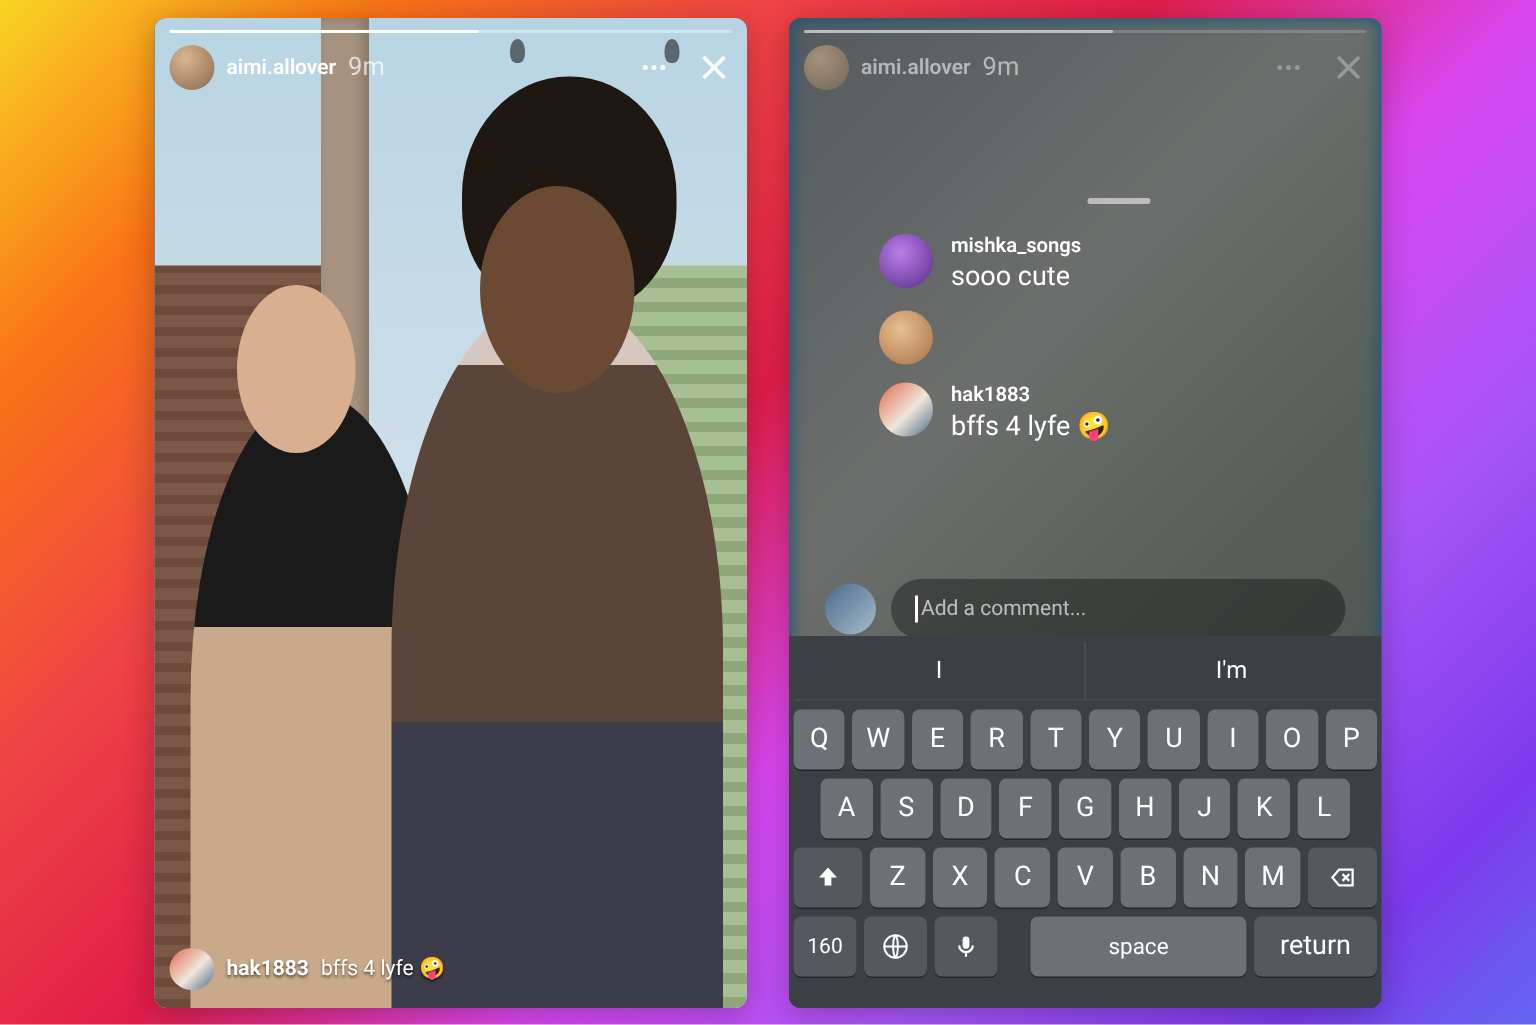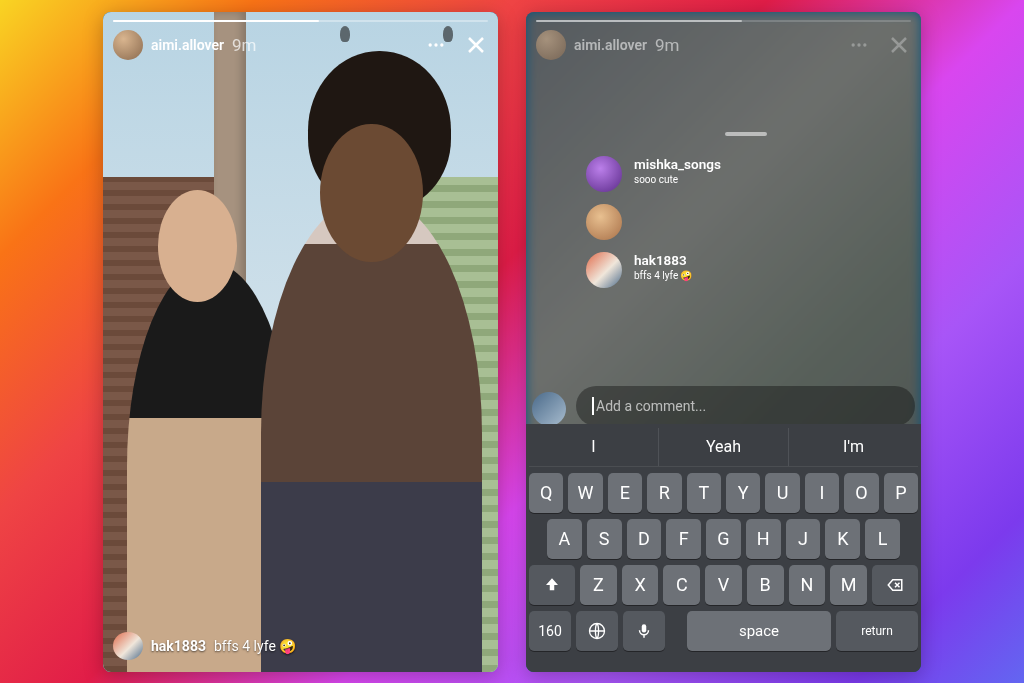--- a/index.html
+++ b/index.html
@@ -38,43 +38,43 @@
   .cb-user{font-weight:700;}
   
   .blur-bg{position:absolute;inset:0;background:linear-gradient(135deg,#6b7278 0%,#8a8d8a 35%,#6f7a72 60%,#5a5e60 100%);filter:blur(6px);}
   .dim-overlay{position:absolute;inset:0;background:rgba(20,20,20,.25);}
   .right-dim .uname,.right-dim .time,.right-dim .hicon{color:rgba(255,255,255,.55);}
   .comments-sheet{position:absolute;left:0;right:0;bottom:288px;top:110px;padding:8px 0 0 0;color:#fff;margin-left:44px;}
   .sheet-handle{width:42px;height:4px;background:rgba(255,255,255,.55);border-radius:2px;margin:2px auto 14px;}
   .comment{display:flex;gap:12px;padding:6px 16px;align-items:flex-start;}
   .comment .avatar{width:36px;height:36px;flex:0 0 36px;}
   .c-user{font-weight:600;font-size:13.5px;}
-  .c-text{font-size:10px;margin-top:2px;}
-  .input-row{position:absolute;left:0;right:0;bottom:238px;display:flex;align-items:flex-end;gap:10px;padding:8px 6px;}
+  .c-text{font-size:18px;margin-top:2px;}
+  .input-row{position:absolute;left:0;right:0;bottom:238px;display:flex;align-items:center;gap:10px;padding:8px 24px;}
   .input-row .avatar{width:34px;height:34px;flex:0 0 34px;}
   .input-pill{flex:1;height:40px;border-radius:20px;background:rgba(0,0,0,.35);display:flex;align-items:center;padding:0 16px;color:rgba(255,255,255,.65);font-size:14px;}
   .input-pill .cursor{display:inline-block;width:2px;height:18px;background:#fff;margin-right:2px;}
   
   .keyboard{position:absolute;left:0;right:0;bottom:0;height:238px;background:#3c3f44;display:flex;flex-direction:column;padding:4px 3px 6px;gap:6px;}
   .predict{display:flex;height:38px;border-bottom:1px solid rgba(255,255,255,.08);}
   .predict>div{flex:1;display:flex;align-items:center;justify-content:center;color:#fff;font-size:16px;border-right:1px solid rgba(255,255,255,.1);}
   .predict>div:last-child{border-right:none;}
   .krow{display:flex;gap:5px;justify-content:center;}
   .key{height:40px;border-radius:5px;background:#6d7177;color:#fff;font-size:18px;display:flex;align-items:center;justify-content:center;box-shadow:0 1px 0 rgba(0,0,0,.4);}
   .kletter{flex:1;min-width:0;}
   .krow2{padding:0 18px;}
   .kwide{flex:0 0 46px;background:#55595f;}
   .kspecial{background:#55595f;}
   .kbottom{display:flex;gap:5px;}
   .kbottom .key{height:40px;}
   .k-num{flex:0 0 42px;font-size:14px;}
   .k-globe{flex:0 0 42px;}
   .k-mic{flex:0 0 42px;}
   .k-space{flex:1;font-size:15px;margin-left:17px;}
-  .k-return{flex:0 0 82px;font-size:12px;}
+  .k-return{flex:0 0 82px;font-size:18px;}
   
   .av-a{background:radial-gradient(circle at 35% 30%,#d9b58f,#8a6a4e);}
   .av-b{background:radial-gradient(circle at 40% 35%,#bb7fea,#5a2a88);}
   .av-c{background:radial-gradient(circle at 40% 35%,#e8c090,#a87048);}
   .av-d{background:linear-gradient(135deg,#e06a4a,#f0e6da 55%,#4a6a8a);}
   .av-e{background:linear-gradient(135deg,#4a6a8a,#a8bcce);}
   .right-dim .progress{background:rgba(255,255,255,.18);}
   .right-dim .progress>div{background:rgba(255,255,255,.5);}
   svg{display:block;}
 </style>
@@ -180,21 +180,20 @@
     <div class="avatar av-e"></div>
     <div class="input-pill">
       <span class="cursor"></span>
         <span>Add a comment...</span>
     </div>
   </div>
 
   <div class="keyboard">
     <div class="predict">
       <div>I</div>
-      <div>Yeah</div>
       <div>I'm</div>
     </div>
     <div class="krow">
       <div class="key kletter">Q</div>
       <div class="key kletter">W</div>
       <div class="key kletter">E</div>
       <div class="key kletter">R</div>
       <div class="key kletter">T</div>
       <div class="key kletter">Y</div>
       <div class="key kletter">U</div>

